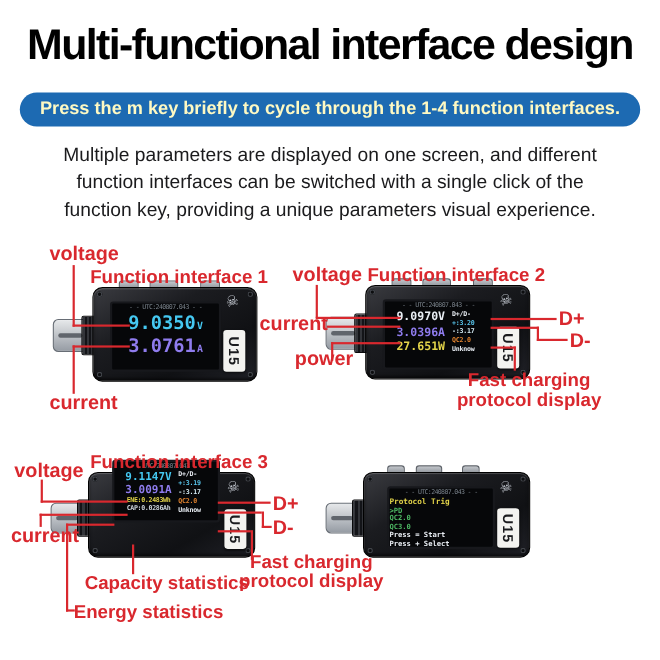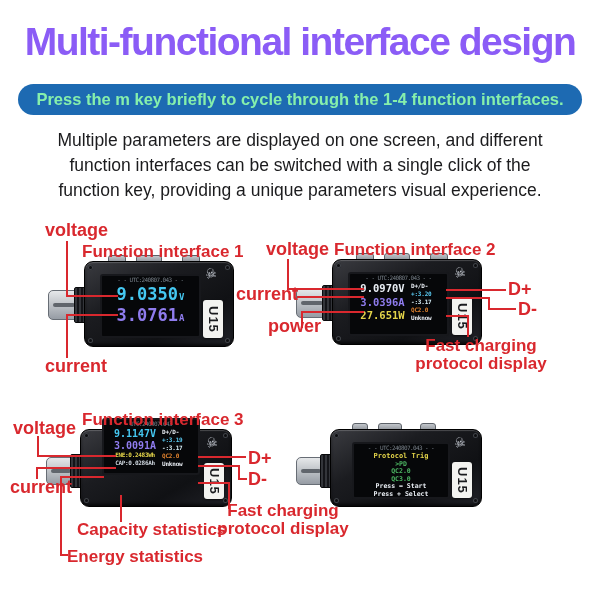--- a/index.html
+++ b/index.html
@@ -1,22 +1,22 @@
 <!DOCTYPE html>
 <html><head>
 <meta charset="utf-8">
 <style>
   html,body{margin:0;padding:0;background:#fff;}
   .canvas{position:relative;width:600px;height:600px;background:#ffffff;overflow:hidden;
           font-family:"Liberation Sans",sans-serif;}
   
   .headline{position:absolute;left:0;right:0;top:20px;text-align:center;
-            font-size:39px;font-weight:800;color:#8b5cf6;letter-spacing:-1.5px;}
+            font-size:39px;font-weight:800;color:#000000;letter-spacing:-1.5px;}
   .pillwrap{position:absolute;left:0;right:0;top:84px;display:flex;justify-content:center;}
-  .pill{background:#1d6ab2;color:#86efac;font-size:16.5px;font-weight:700;
+  .pill{background:#1d6ab2;color:#fef9c3;font-size:16.5px;font-weight:700;
         border-radius:17px;padding:6px 18px;white-space:nowrap;}
   .desc{position:absolute;left:0;right:0;top:128px;text-align:center;
         font-size:17.5px;line-height:25px;color:#1b1b1d;font-weight:500;}
   
   .rlabel{position:absolute;color:#d9282e;font-size:18px;font-weight:600;z-index:31;line-height:20px;white-space:nowrap;}
   .rtitle{position:absolute;color:#d9282e;font-size:17px;font-weight:800;z-index:31;white-space:nowrap;}
   .rblock{position:absolute;color:#d9282e;font-size:17px;font-weight:600;z-index:31;text-align:center;line-height:18px;}
   .hl{position:absolute;height:2px;background:#d9282e;z-index:30;}
   .vl{position:absolute;width:2px;background:#d9282e;z-index:30;}
   
@@ -47,21 +47,21 @@
   .bigrow .unit{font-size:9px;}
   .cyan{color:#45c8f1}.purple{color:#8f7cee}.yellow{color:#e3d44a}.orange{color:#e0822e}
   .swhite{color:#e9eef4}.sgreen{color:#4db763}.slblue{color:#59c7ee}.sltblue{color:#d5ecf5}.sgray{color:#cdd5dd}
   .scols{display:flex;padding:0 3px 0 4px;}
   .lcol{flex:1;text-align:center;}
   .rcol{width:33px;text-align:left;}
   .l2{font-size:10.5px;line-height:13.5px;font-weight:700;white-space:nowrap;}
   .l3big{font-size:10px;line-height:11.5px;font-weight:700;white-space:nowrap;}
   .l3sm{font-size:6px;line-height:8px;font-weight:700;letter-spacing:-0.3px;white-space:nowrap;}
   .r6{font-size:6px;line-height:8px;font-weight:700;letter-spacing:-0.2px;white-space:nowrap;}
-  .s4{text-align:center;font-weight:700;}
+  .s4{text-align:left;font-weight:700;}
   .s4 .t{font-size:7px;line-height:8.5px;}
   .s4 .i{font-size:6.5px;line-height:7.5px;}
 </style>
 </head>
 <body>
 
 <div class="canvas">
 
   <div class="headline">Multi-functional interface design</div>
   <div class="pillwrap">

